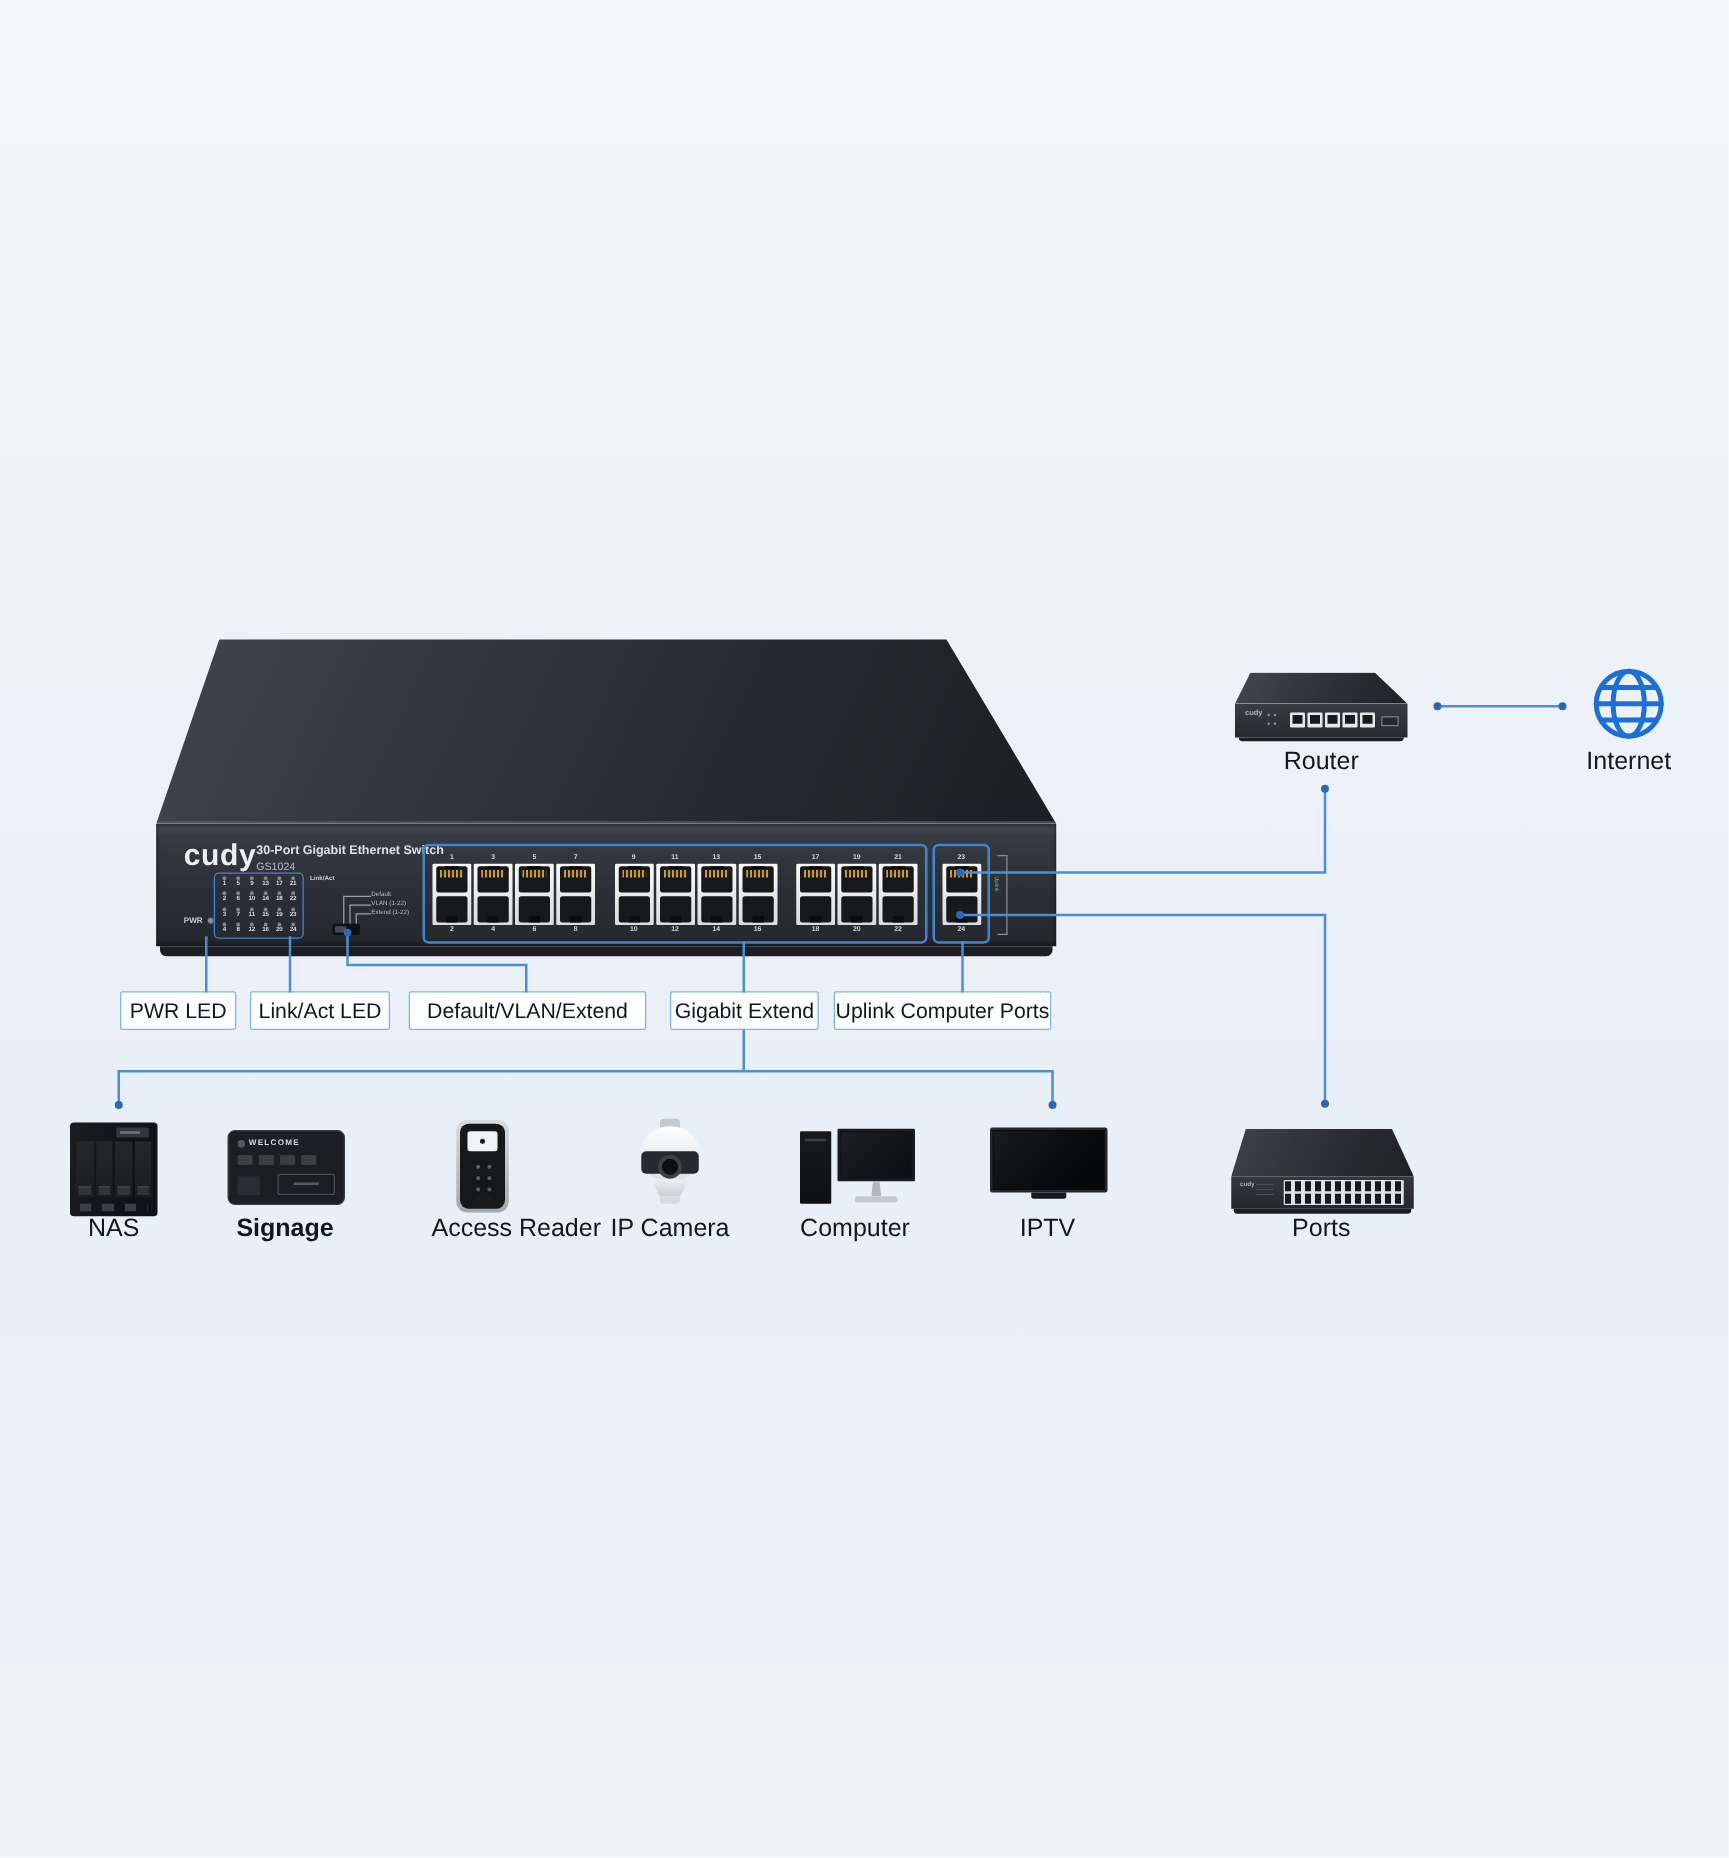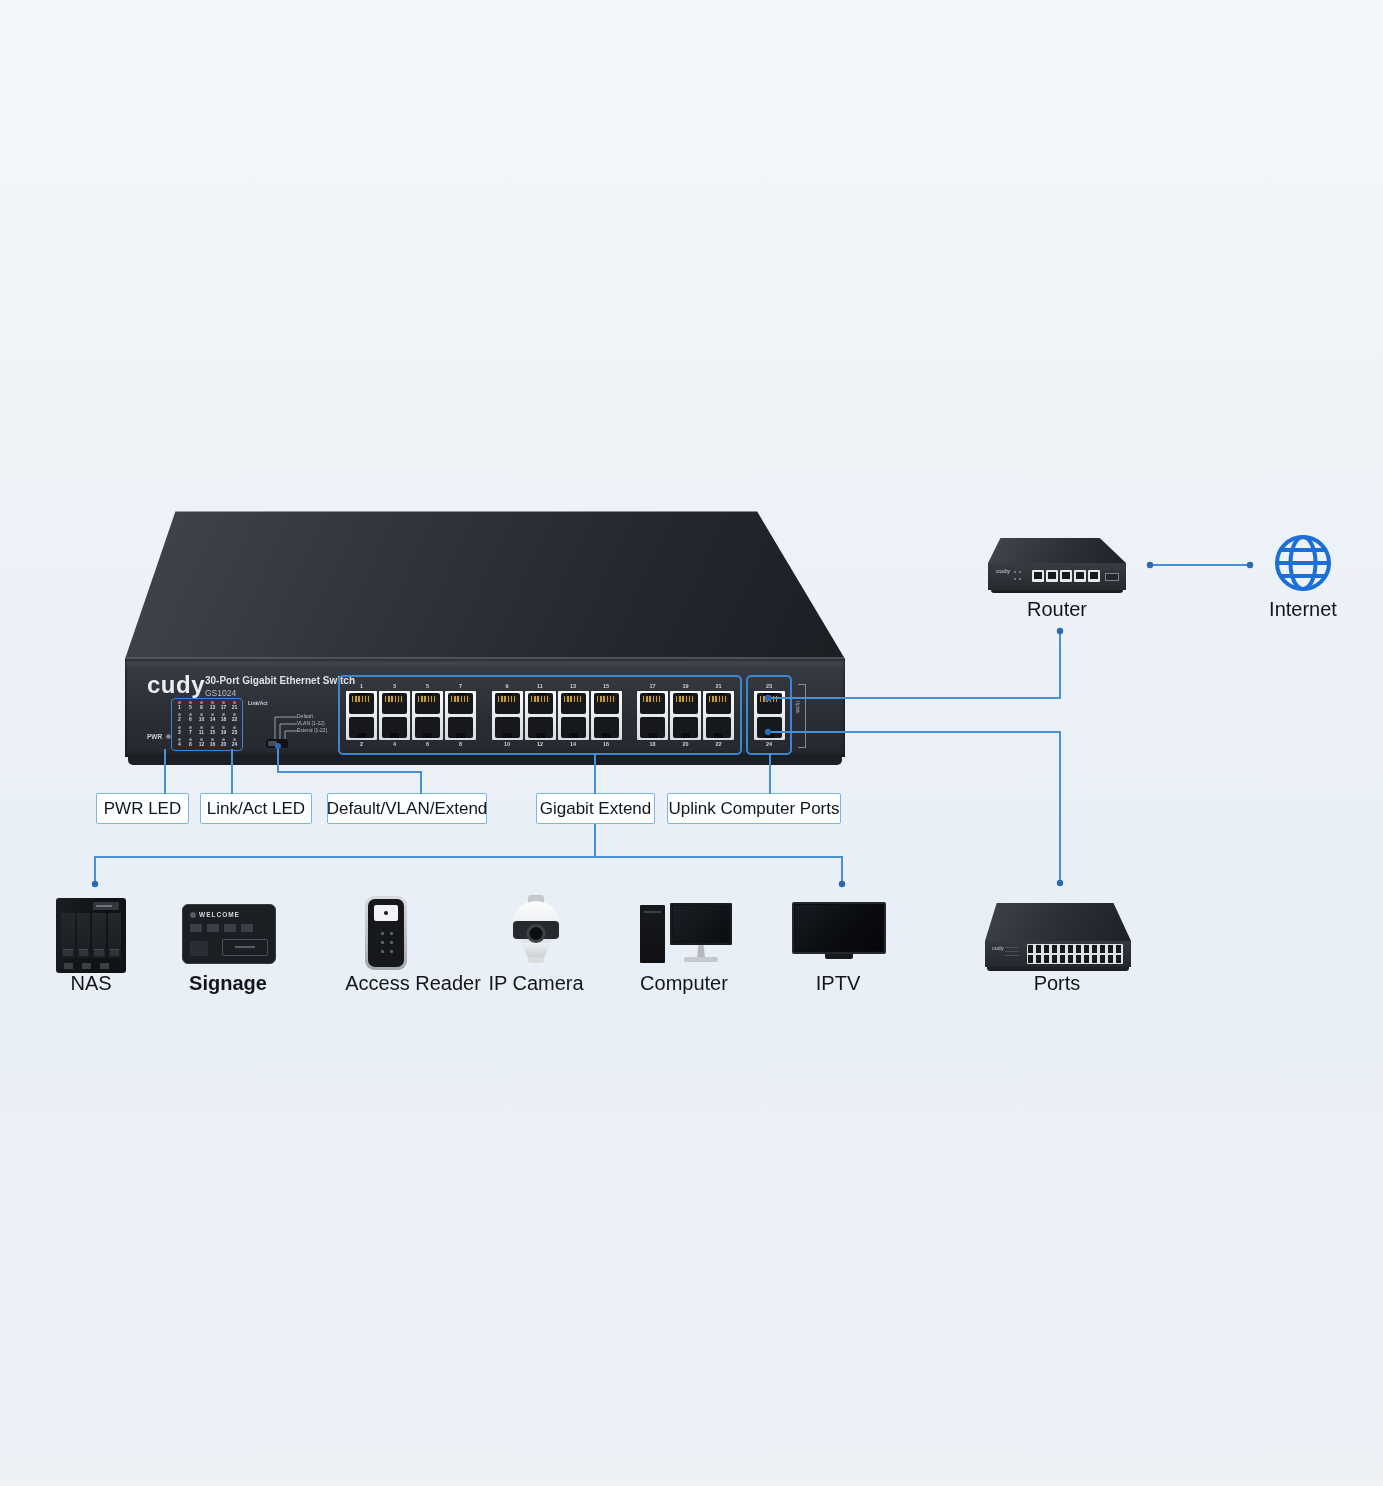--- a/index.html
+++ b/index.html
@@ -404,21 +404,21 @@
           </div>
         </div>
       <div class="upbracket"></div>
       <div class="uptext">Uplink</div>
     </div>
     <div class="sw-base"></div>
   </div>
 
   <div class="callout" style="left:96px;width:93px;">PWR LED</div>
   <div class="callout" style="left:200px;width:112px;">Link/Act LED</div>
-  <div class="callout" style="left:327px;width:160px;">Default/VLAN/Extend</div>
+  <div class="callout" style="left:327px;width:190px;">Default/VLAN/Extend</div>
   <div class="callout" style="left:536px;width:119px;">Gigabit Extend</div>
   <div class="callout" style="left:667px;width:174px;">Uplink Computer Ports</div>
 
   <div class="abs router">
     <div class="r-top"></div>
     <div class="r-front">
       <div class="rlogo">cudy</div>
       <div class="r-leds">
           <i></i>
           <i></i>

